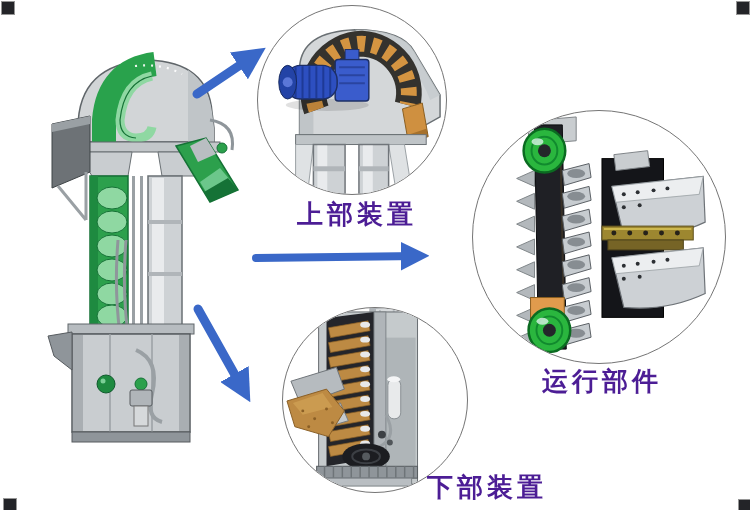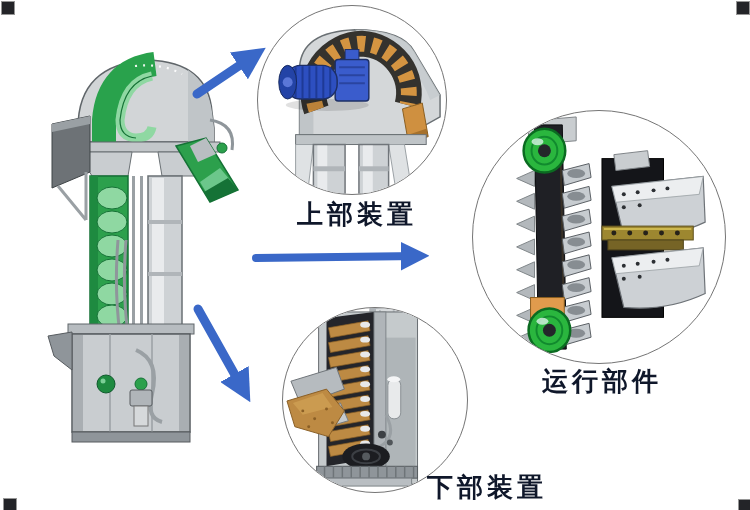--- a/index.html
+++ b/index.html
@@ -11,21 +11,21 @@
   .corner.bl{left:3px;top:498px;}
   .corner.br{left:738px;top:499px;}
   .callout-circle{position:absolute;border:1.5px solid #757575;border-radius:50%;
                   overflow:hidden;background:#ffffff;box-sizing:border-box;}
   .circle-upper{left:257px;top:5px;width:190px;height:190px;}
   .circle-running{left:472px;top:110px;width:254px;height:254px;}
   .circle-lower{left:282px;top:307px;width:186px;height:186px;}
   .callout-circle svg{display:block;width:100%;height:100%;}
   .machine-svg{position:absolute;left:40px;top:50px;width:210px;height:400px;}
   .arrows-svg{position:absolute;left:0;top:0;width:750px;height:510px;pointer-events:none;}
-  .diagram-label{position:absolute;width:210px;text-align:center;color:#0f172a;
+  .diagram-label{position:absolute;width:210px;text-align:center;color:#4c1d95;
                  font-size:26px;font-weight:bold;letter-spacing:4px;line-height:30px;}
   .label-upper{left:252px;top:199px;}
   .label-running{left:497px;top:366px;}
   .label-lower{left:382px;top:472px;}
 </style>
 </head>
 <body>
 
 <div class="canvas">
 

